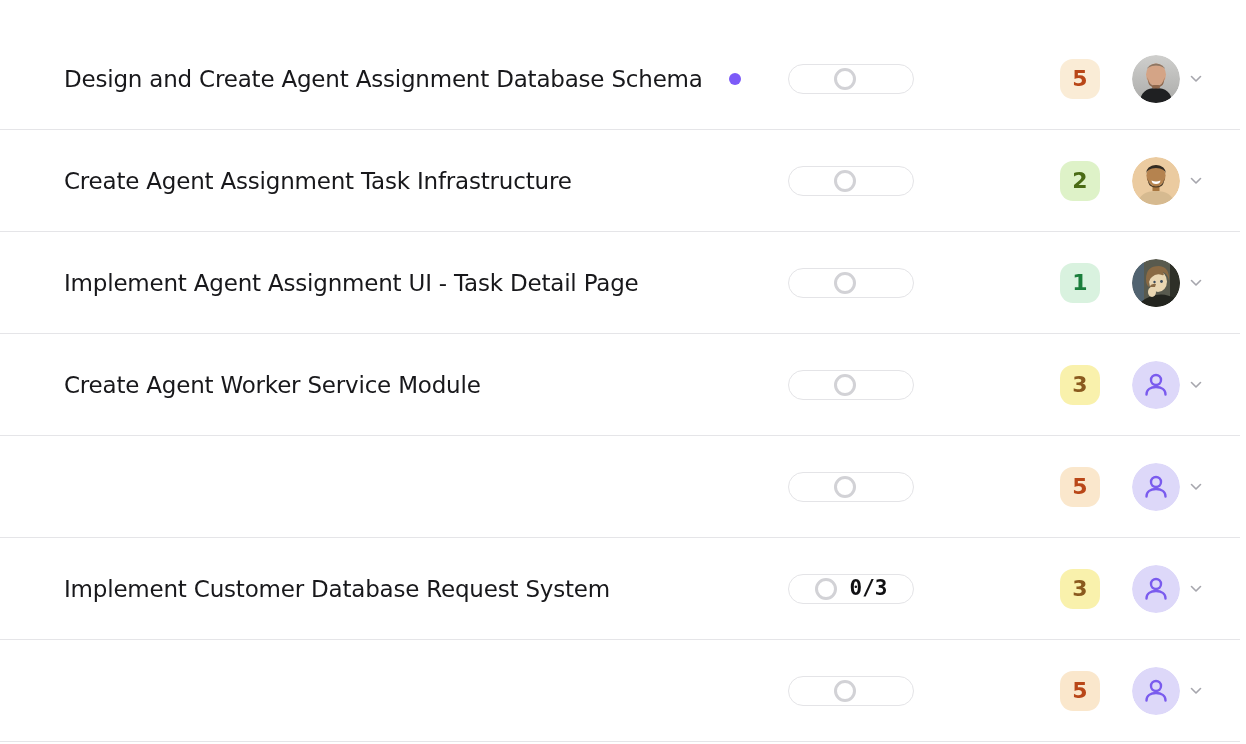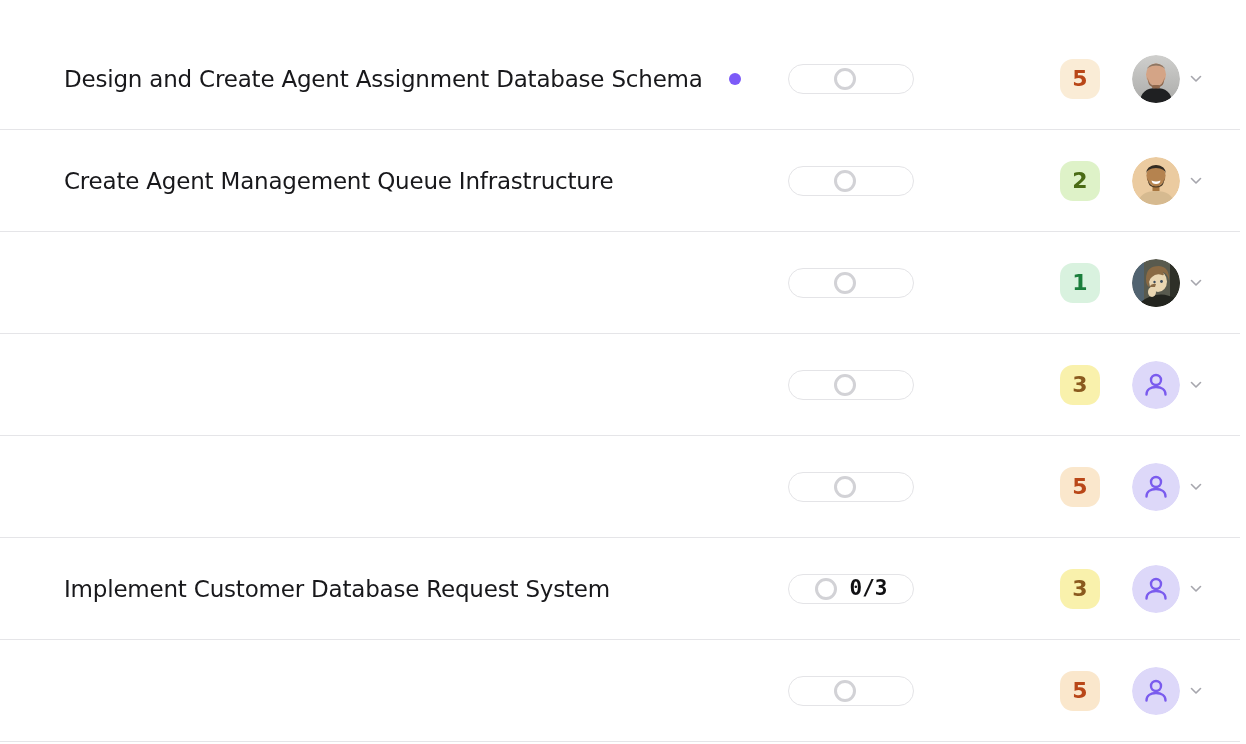--- a/index.html
+++ b/index.html
@@ -132,21 +132,21 @@
         </span>
       <span class="chevron">
         <svg width="12" height="8" viewBox="0 0 12 8" fill="none">
           <path d="M1.5 1.5 L6 6 L10.5 1.5" stroke="#A6A6AD" stroke-width="1.6" stroke-linecap="round" stroke-linejoin="round"></path>
         </svg>
       </span>
     </div>
   </div>
 
   <div class="task-row">
-    <span class="task-title">Create Agent Management Queue Infrastructure</span>
+    <span class="task-title">Create Agent Assignment Task Infrastructure</span>
 
     <div class="right-cluster">
       <div class="progress-pill" hidden="">
         <span class="progress-ring"></span>
         <span class="progress-label"></span>
       </div>
       <div class="estimate-badge" style="background: rgb(222, 242, 200); color: rgb(74, 107, 21);">2</div>
       <span class="avatar-button">
     <svg width="48" height="48" viewBox="0 0 48 48">
       <defs>
@@ -167,20 +167,21 @@
         </span>
       <span class="chevron">
         <svg width="12" height="8" viewBox="0 0 12 8" fill="none">
           <path d="M1.5 1.5 L6 6 L10.5 1.5" stroke="#A6A6AD" stroke-width="1.6" stroke-linecap="round" stroke-linejoin="round"></path>
         </svg>
       </span>
     </div>
   </div>
 
   <div class="task-row">
+    <span class="task-title">Implement Agent Assignment UI - Task Detail Page</span>
 
     <div class="right-cluster">
       <div class="progress-pill" hidden="">
         <span class="progress-ring"></span>
         <span class="progress-label"></span>
       </div>
       <div class="estimate-badge" style="background: rgb(217, 242, 223); color: rgb(27, 126, 60);">1</div>
       <span class="avatar-button">
     <svg width="48" height="48" viewBox="0 0 48 48">
       <defs>
@@ -204,20 +205,21 @@
         </span>
       <span class="chevron">
         <svg width="12" height="8" viewBox="0 0 12 8" fill="none">
           <path d="M1.5 1.5 L6 6 L10.5 1.5" stroke="#A6A6AD" stroke-width="1.6" stroke-linecap="round" stroke-linejoin="round"></path>
         </svg>
       </span>
     </div>
   </div>
 
   <div class="task-row">
+    <span class="task-title">Create Agent Worker Service Module</span>
 
     <div class="right-cluster">
       <div class="progress-pill" hidden="">
         <span class="progress-ring"></span>
         <span class="progress-label"></span>
       </div>
       <div class="estimate-badge" style="background: rgb(249, 241, 172); color: rgb(138, 90, 30);">3</div>
       <span class="avatar-button">
     <svg width="48" height="48" viewBox="0 0 48 48">
       <circle cx="24" cy="24" r="24" fill="#DDD8F9"></circle>

